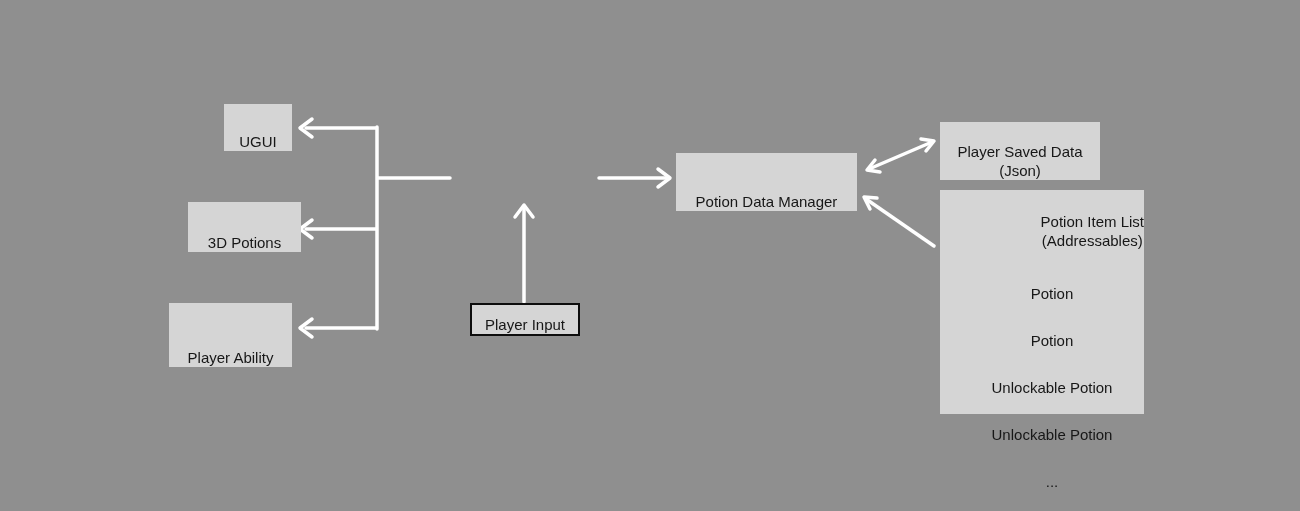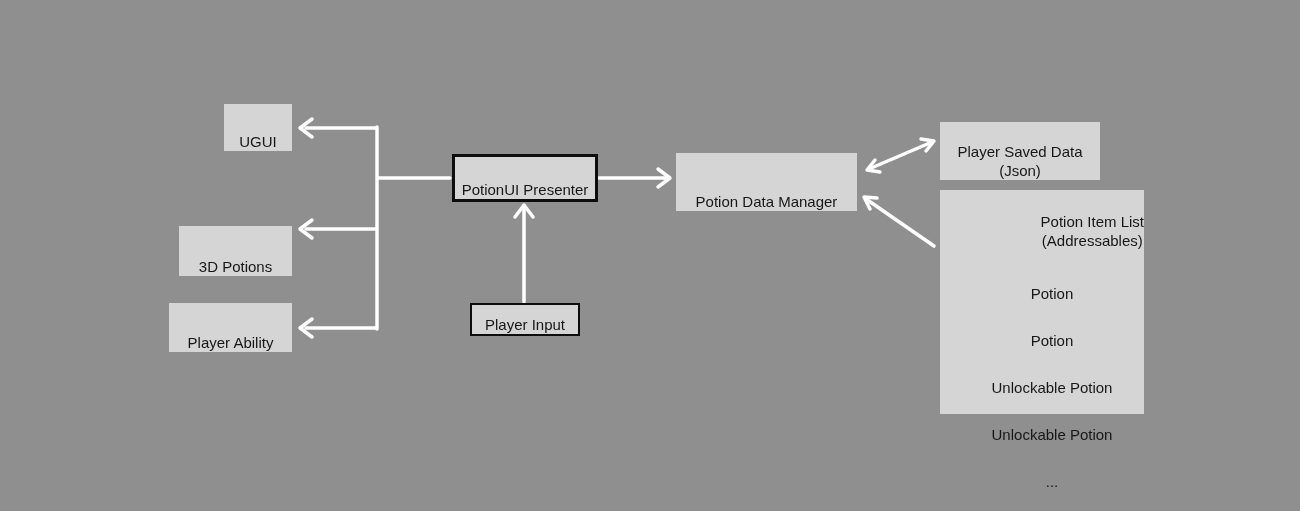--- a/index.html
+++ b/index.html
@@ -72,31 +72,28 @@
     <g>
       <path d="M866 199 L934 246"></path>
       <polyline points="870,209 864,197 877,198"></polyline>
     </g>
   </svg>
 
   <div class="node" style="left:224px;top:104px;width:68px;height:47px;">
     <span>UGUI</span>
   </div>
 
-  <div class="node" style="left:179px;top:202px;width:113px;height:50px;margin-top:24px;">
+  <div class="node" style="left:188px;top:202px;width:113px;height:50px;">
     <span>3D Potions</span>
   </div>
 
-  <div class="node" style="left:169px;top:303px;width:123px;height:49px;">
+  <div class="node" style="left:169px;top:303px;width:123px;height:64px;">
     <span>Player Ability</span>
   </div>
 
-  <div class="node outlined-thick" style="left:452px;top:154px;width:146px;height:48px;">
-    <span>PotionUI Presenter</span>
-  </div>
 
   <div class="node outlined-thin" style="left:470px;top:303px;width:110px;height:33px;">
     <span>Player Input</span>
   </div>
 
   <div class="node" style="left:676px;top:153px;width:181px;height:58px;">
     <span>Potion Data Manager</span>
   </div>
 
   <div class="node" style="left:940px;top:105px;width:160px;height:58px;margin-top:17px;">

